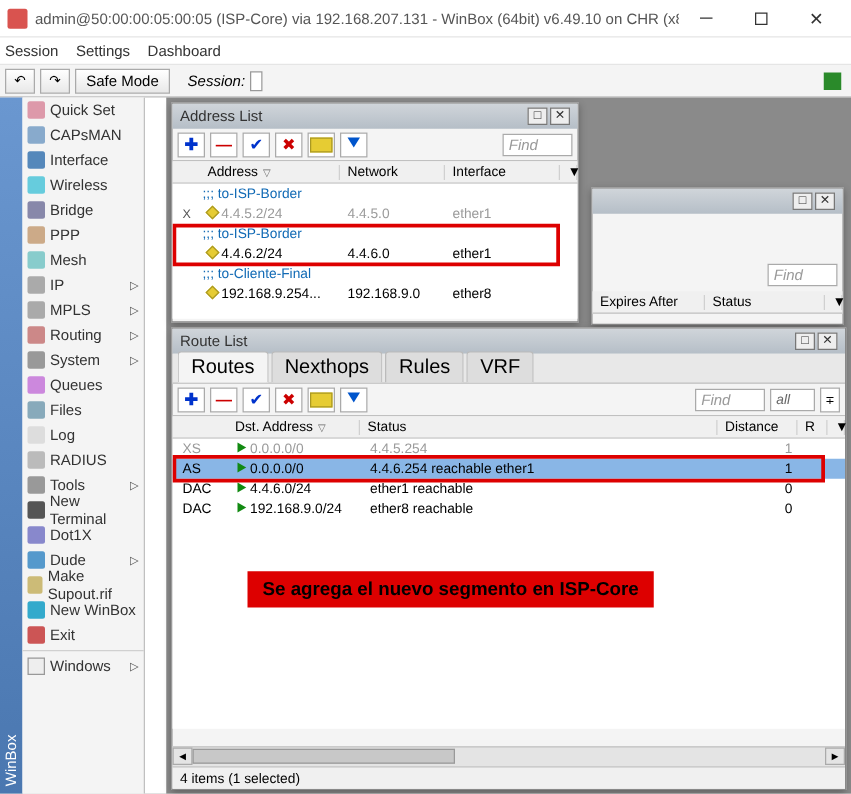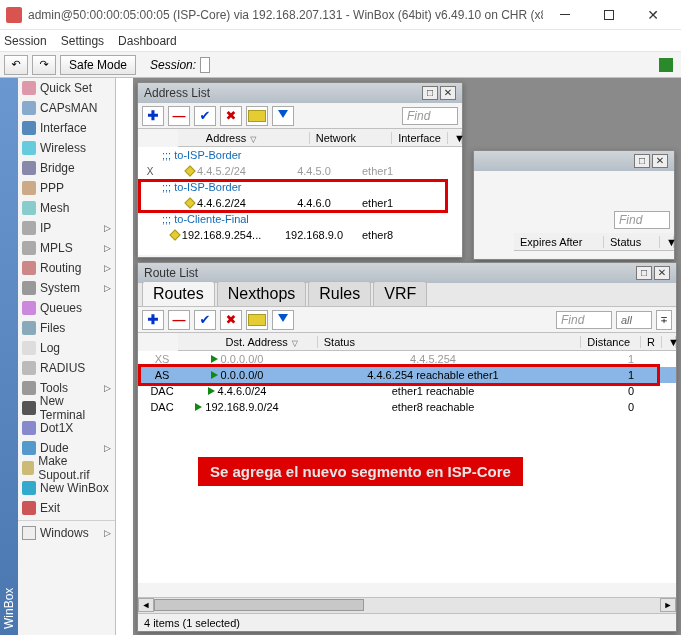--- a/index.html
+++ b/index.html
@@ -47,47 +47,47 @@
   .wintb { height: 26px; display: flex; align-items: center; padding: 0 4px; gap: 4px; border-bottom: 1px solid #c0c0c0; }
   .ib { width: 22px; height: 20px; border: 1px solid #aaa; background: #fff; display: flex; align-items: center; justify-content: center; font-size: 13px; }
   .plus { color: #0033cc; font-weight: bold; }
   .minus { color: #cc0000; font-weight: bold; }
   .check { color: #0033cc; }
   .cross { color: #cc0000; }
   .yellow { width: 18px; height: 12px; background: #e6cc33; border: 1px solid #aa9922; }
   .funnel { width: 10px; height: 12px; border-top: 8px solid #0055cc; border-left: 5px solid transparent; border-right: 5px solid transparent; }
   .findbox { width: 56px; height: 18px; border: 1px solid #aaa; background: #fff; font-style: italic; color: #999; padding: 0 4px; display: flex; align-items: center; margin-left: auto; }
 
-  .tblhdr { height: 18px; display: flex; align-items: center; background: #f0f0f0; border-bottom: 1px solid #c0c0c0; font-size: 11px; margin-left: 40px; }
+  .tblhdr { height: 18px; display: flex; align-items: center; background: #f0f0f0; border-bottom: 1px solid #c0c0c0; font-size: 11px; }
   .th { padding: 0 6px; border-right: 1px solid #d0d0d0; position: relative; }
   .th.sort::after { content: "▽"; font-size: 8px; margin-left: 4px; color: #666; }
   .tbody { background: #fff; overflow: hidden; }
   .row { height: 16px; display: flex; align-items: center; font-size: 11px; padding-left: 2px; }
   .row.disabled { color: #9a9a9a; }
   .row.selected { background: #89b6e6; color: #000; }
   .row.comment { color: #116ab5; }
-  .td { padding: 0 6px; text-align: center; }
+  .td { padding: 0 6px; }
   .flag { width: 20px; color: #555; font-size: 10px; }
   .triR { width: 0; height: 0; border-left: 7px solid #128a12; border-top: 4px solid transparent; border-bottom: 4px solid transparent; display: inline-block; }
   .diam { width: 8px; height: 8px; background: #e6cc33; transform: rotate(45deg); display: inline-block; border: 1px solid #aa9922; }
   .redbox { border: 3px solid #d00; position: absolute; pointer-events: none; }
 
   .tabs { height: 24px; display: flex; align-items: flex-end; padding: 0 4px; gap: 2px; background: #e8e8e8; border-bottom: 1px solid #c0c0c0; }
   .tab { padding: 3px 10px; background: #ddd; border: 1px solid #bbb; border-bottom: none; border-radius: 3px 3px 0 0; font-size: 16px; }
   .tab.active { background: #f4f4f4; }
 
   .statusbar { position: absolute; left: 0; right: 0; bottom: 0; height: 18px; background: #f0f0f0; border-top: 1px solid #c0c0c0; padding: 0 6px; font-size: 11px; display: flex; align-items: center; }
   .hscroll { position: absolute; left: 0; right: 0; bottom: 18px; height: 16px; background: #e4e4e4; border-top: 1px solid #c0c0c0; display: flex; }
   .hscroll .arrowbtn { width: 16px; height: 14px; border: 1px solid #aaa; margin: 0; display: flex; align-items: center; justify-content: center; font-size: 9px; }
   .hscroll .track { flex: 1; }
   .hscroll .thumb { width: 210px; height: 12px; background: #c8c8c8; margin-top: 1px; border: 1px solid #999; }
 
   .allsel { width: 36px; height: 18px; border: 1px solid #aaa; background: #fff; font-style: italic; color: #666; padding: 0 4px; display: flex; align-items: center; font-size: 11px; }
 
-  .ann { position: absolute; background: #d00; color: #e5e5e5; font-weight: bold; padding: 6px 12px; font-size: 15px; }
+  .ann { position: absolute; background: #d00; color: #000000; font-weight: bold; padding: 6px 12px; font-size: 15px; }
 </style>
 </head>
 <body>
 
 <div class="titlebar">
   <div class="icon"></div>
   <div class="title">admin@50:00:00:05:00:05 (ISP-Core) via 192.168.207.131 - WinBox (64bit) v6.49.10 on CHR (x86_64)</div>
   <div class="winbtn">
       <div class="ln"></div>
     </div>

